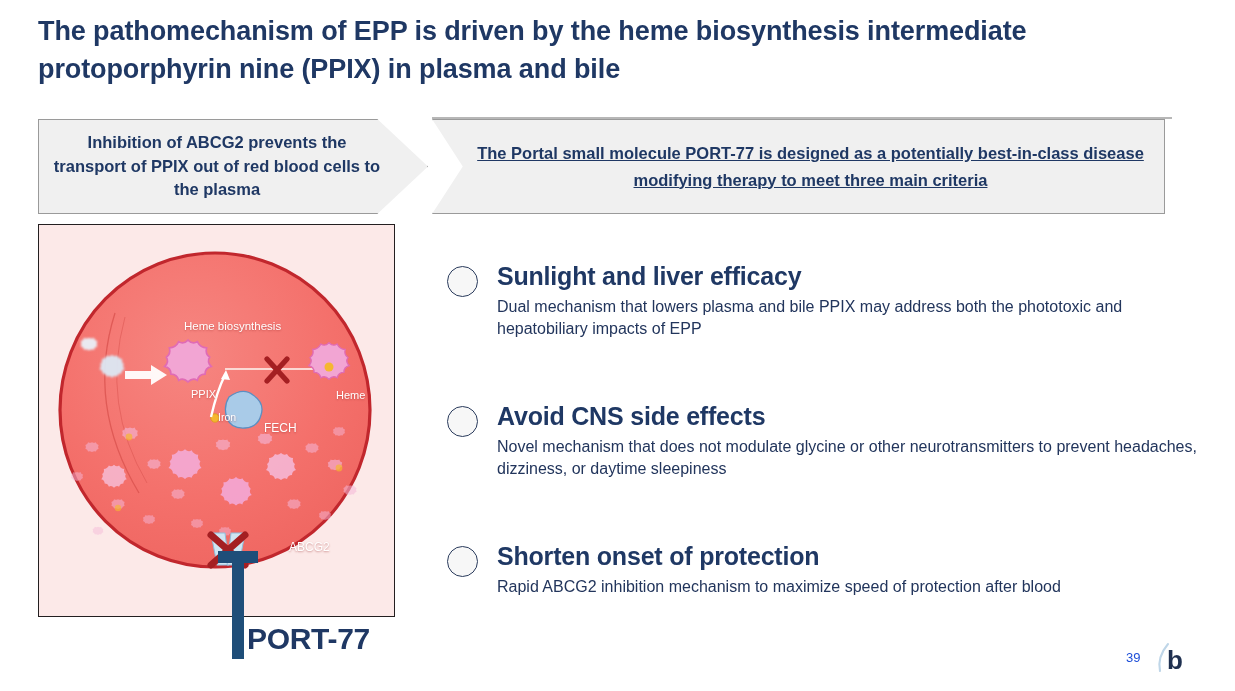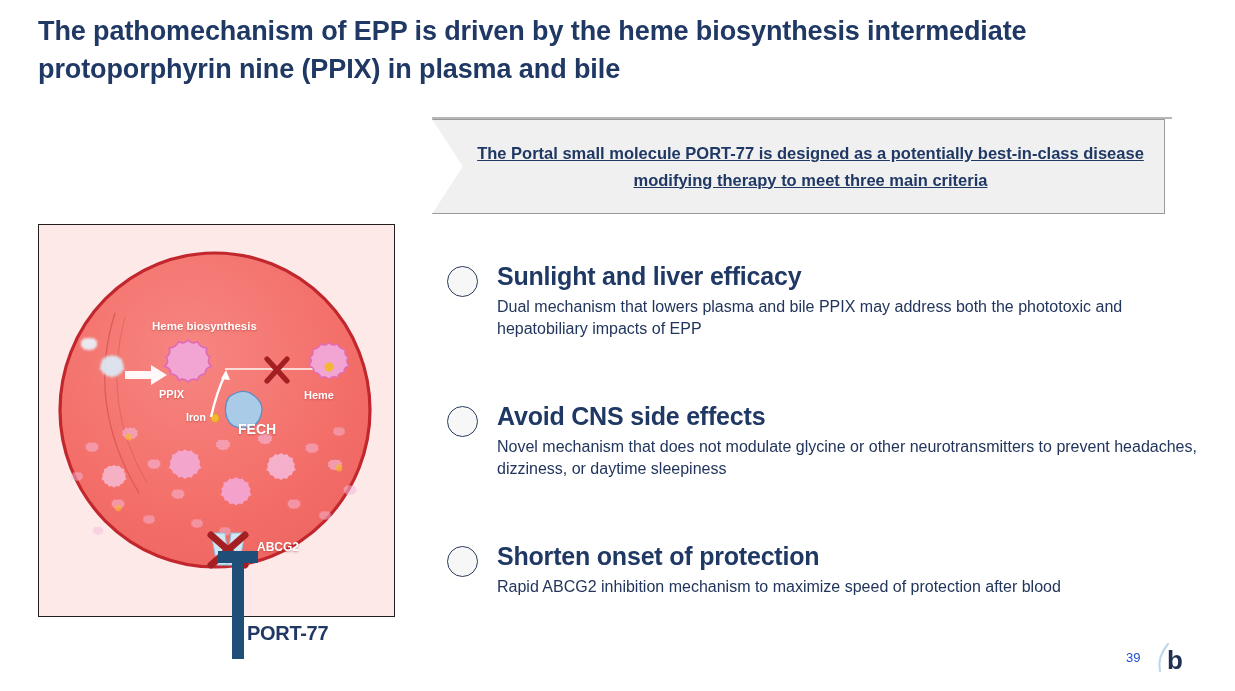--- a/index.html
+++ b/index.html
@@ -48,36 +48,36 @@
 
   
   #diagram-panel{
     position:absolute;left:38px;top:224px;width:357px;height:393px;
     background:#FCE9E8;border:1px solid #231f20;box-sizing:border-box;
     overflow:visible;
   }
   #cell-svg{position:absolute;left:0;top:0;width:357px;height:393px;}
 
   .dlabel{
-    position:absolute;color:#ffffff;font-weight:bold;
+    position:absolute;color:#ffffff;font-weight:normal;
     text-shadow:0 1px 2px rgba(150,40,40,.45);
-    pointer-events:none;white-space:nowrap;
+    pointer-events:none;white-space:nowrap;margin-left:32px;
   }
   #lbl-heme-bio{left:113px;top:95px;font-size:11.5px;}
   #lbl-ppix{left:120px;top:163px;font-size:11px;}
   #lbl-iron{left:147px;top:186px;font-size:10.5px;}
-  #lbl-fech{left:199px;top:196px;font-size:14px;}
+  #lbl-fech{left:193px;top:196px;font-size:12px;}
   #lbl-heme{left:265px;top:164px;font-size:11px;}
   #lbl-abcg2{left:218px;top:315px;font-size:12px;}
 
   
   #port-tee{position:absolute;left:214px;top:551px;width:48px;height:108px;}
   #port-label{
     position:absolute;left:247px;top:622px;
-    font-size:20px;font-weight:bold;color:#1F3864;letter-spacing:-0.3px;
+    font-size:30px;font-weight:bold;color:#1F3864;letter-spacing:-0.3px;
   }
 
   
   .bullet-block{position:absolute;left:447px;width:760px;}
   #bullet-0{top:262px;}
   #bullet-1{top:402px;}
   #bullet-2{top:542px;}
   .bullet-circle{
     position:absolute;left:0;top:4px;width:31px;height:31px;border-radius:50%;
     background:#F7F7F7;border:1.4px solid #2A3B5C;box-sizing:border-box;
@@ -99,20 +99,23 @@
 </style>
 </head>
 <body>
 
 <div class="slide">
 
   <div id="title">The pathomechanism of EPP is driven by the heme biosynthesis intermediate protoporphyrin nine (PPIX) in plasma and bile</div>
 
   <div id="banner-rule"></div>
 
+  <div class="chev-wrap" id="banner1-wrap">
+    <div class="chev" id="banner1">Inhibition of ABCG2 prevents the transport of PPIX out of red blood cells to the plasma</div>
+  </div>
 
   <div class="chev-wrap" id="banner2-wrap">
     <div class="chev" id="banner2">The Portal small molecule PORT-77 is designed as a potentially best-in-class disease modifying therapy to meet three main criteria</div>
   </div>
 
   <div id="diagram-panel">
     <svg id="cell-svg" viewBox="0 0 357 393">
       <defs>
         <radialGradient id="cellGrad" cx="42%" cy="32%" r="78%">
           <stop offset="0%" stop-color="#F68681"></stop>

